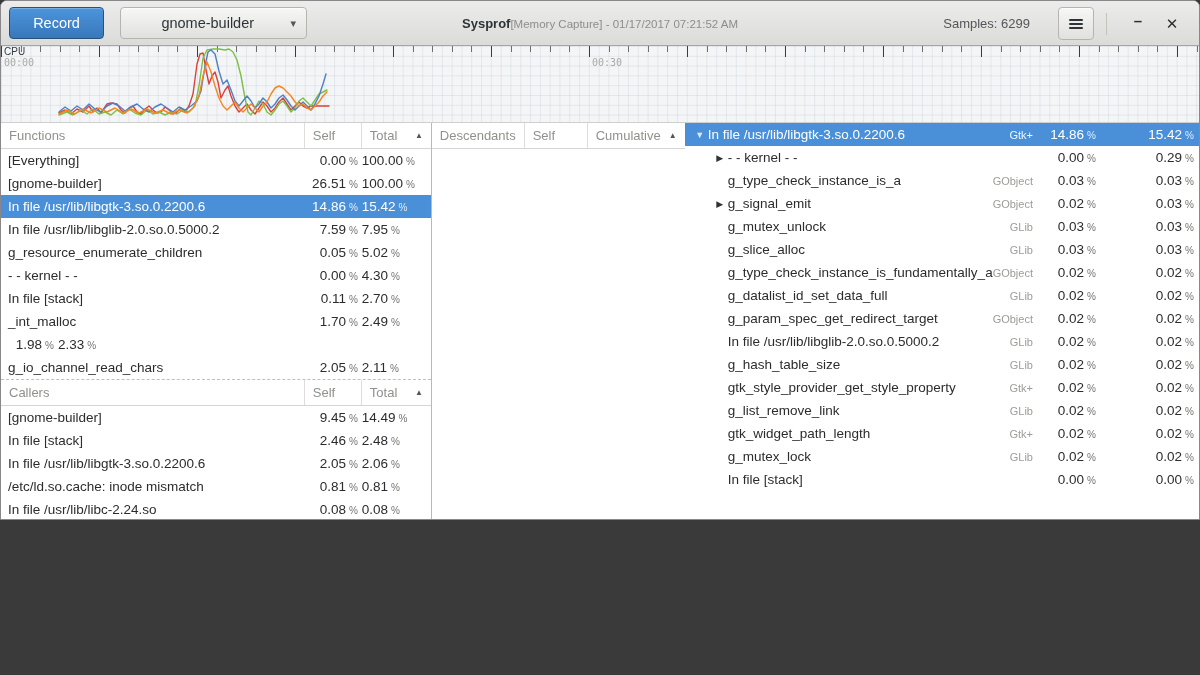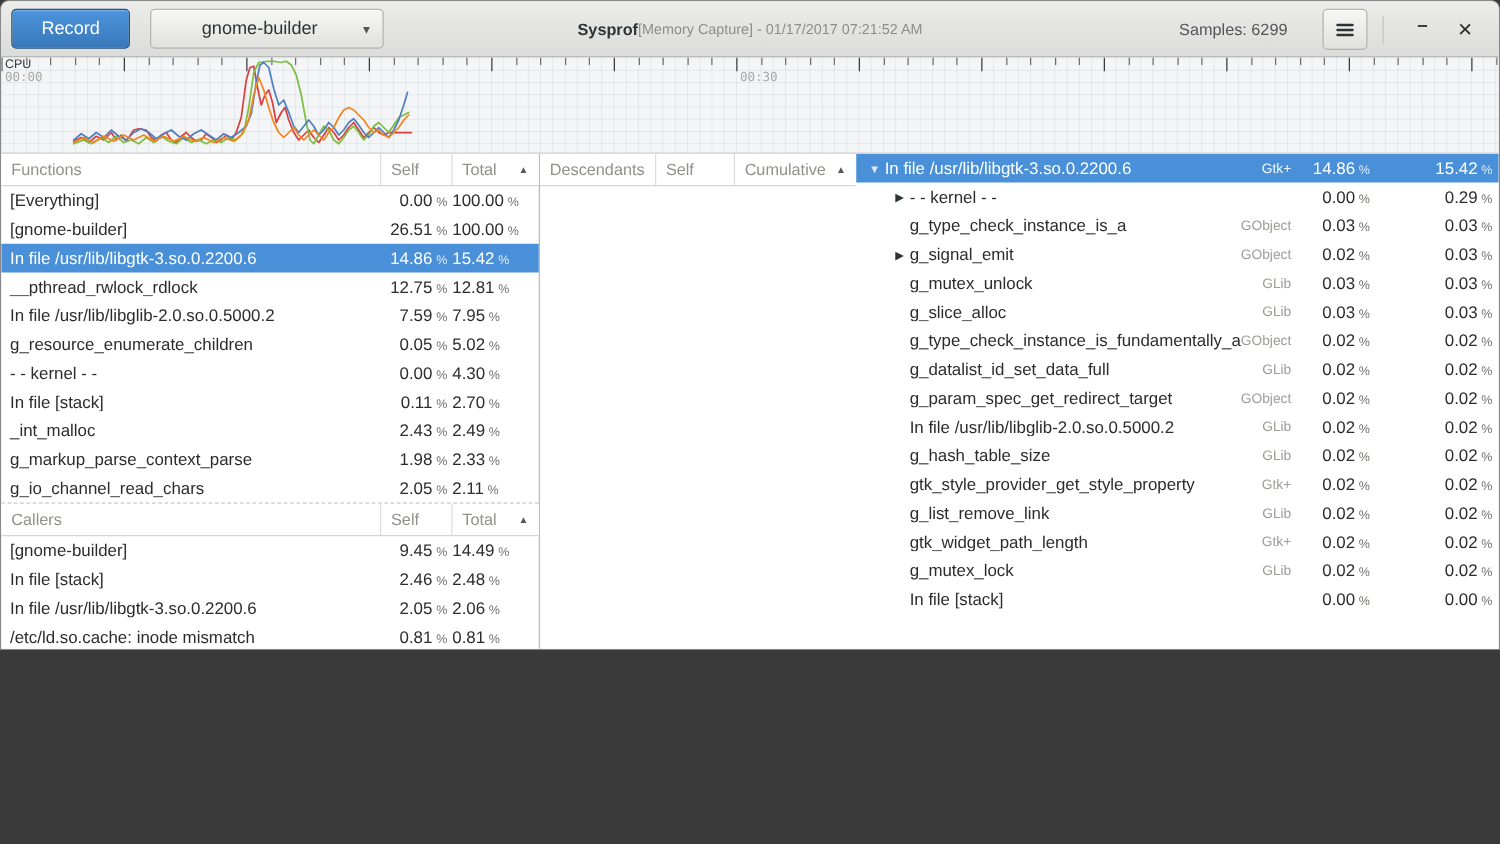--- a/index.html
+++ b/index.html
@@ -207,25 +207,20 @@
             <div class="name">[gnome-builder]</div>
             <div class="num"><span class="v">26.51</span><span class="pct">%</span></div>
             <div class="num2"><span class="v">100.00</span><span class="pct">%</span></div>
           </div>
           <div class="row selected">
             <div class="name">In file /usr/lib/libgtk-3.so.0.2200.6</div>
             <div class="num"><span class="v">14.86</span><span class="pct">%</span></div>
             <div class="num2"><span class="v">15.42</span><span class="pct">%</span></div>
           </div>
           <div class="row">
-            <div class="name">__pthread_rwlock_rdlock</div>
-            <div class="num"><span class="v">12.75</span><span class="pct">%</span></div>
-            <div class="num2"><span class="v">12.81</span><span class="pct">%</span></div>
-          </div>
-          <div class="row">
             <div class="name">In file /usr/lib/libglib-2.0.so.0.5000.2</div>
             <div class="num"><span class="v">7.59</span><span class="pct">%</span></div>
             <div class="num2"><span class="v">7.95</span><span class="pct">%</span></div>
           </div>
           <div class="row">
             <div class="name">g_resource_enumerate_children</div>
             <div class="num"><span class="v">0.05</span><span class="pct">%</span></div>
             <div class="num2"><span class="v">5.02</span><span class="pct">%</span></div>
           </div>
           <div class="row">
@@ -233,25 +228,24 @@
             <div class="num"><span class="v">0.00</span><span class="pct">%</span></div>
             <div class="num2"><span class="v">4.30</span><span class="pct">%</span></div>
           </div>
           <div class="row">
             <div class="name">In file [stack]</div>
             <div class="num"><span class="v">0.11</span><span class="pct">%</span></div>
             <div class="num2"><span class="v">2.70</span><span class="pct">%</span></div>
           </div>
           <div class="row">
             <div class="name">_int_malloc</div>
-            <div class="num"><span class="v">2.43</span><span class="pct">%</span></div>
+            <div class="num"><span class="v">1.70</span><span class="pct">%</span></div>
             <div class="num2"><span class="v">2.49</span><span class="pct">%</span></div>
           </div>
           <div class="row">
-            <div class="name">g_markup_parse_context_parse</div>
             <div class="num"><span class="v">1.98</span><span class="pct">%</span></div>
             <div class="num2"><span class="v">2.33</span><span class="pct">%</span></div>
           </div>
           <div class="row">
             <div class="name">g_io_channel_read_chars</div>
             <div class="num"><span class="v">2.05</span><span class="pct">%</span></div>
             <div class="num2"><span class="v">2.11</span><span class="pct">%</span></div>
           </div>
         </div>
 

